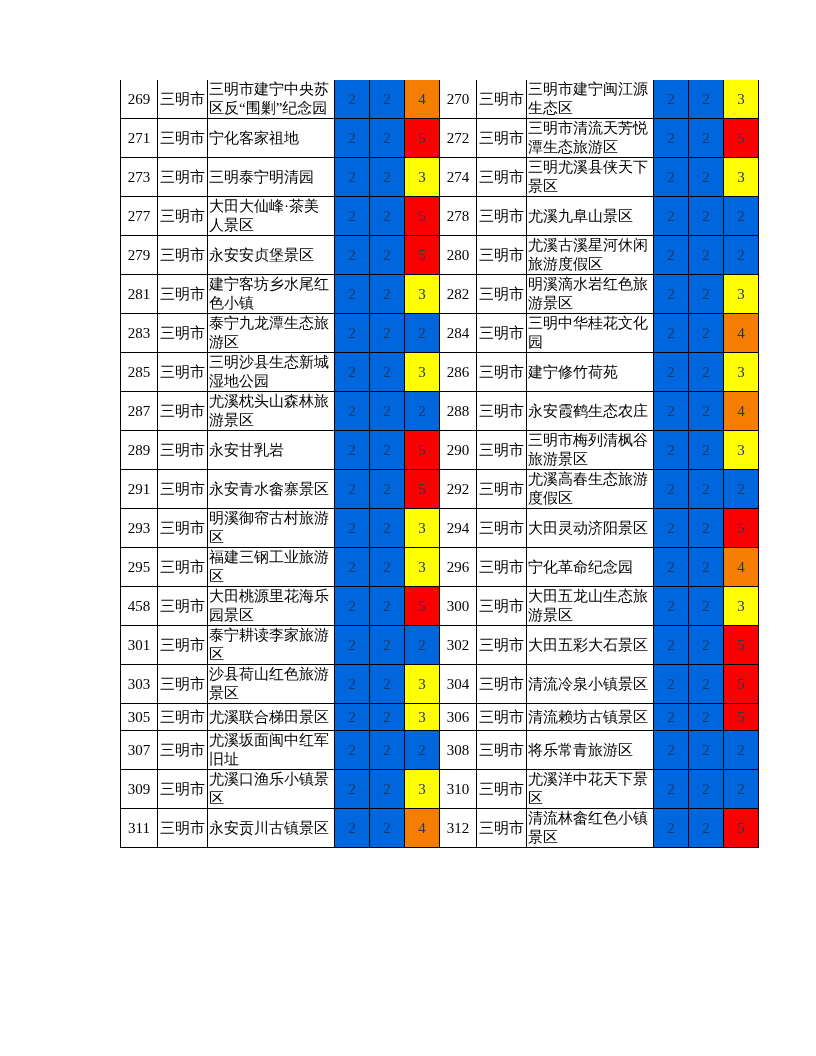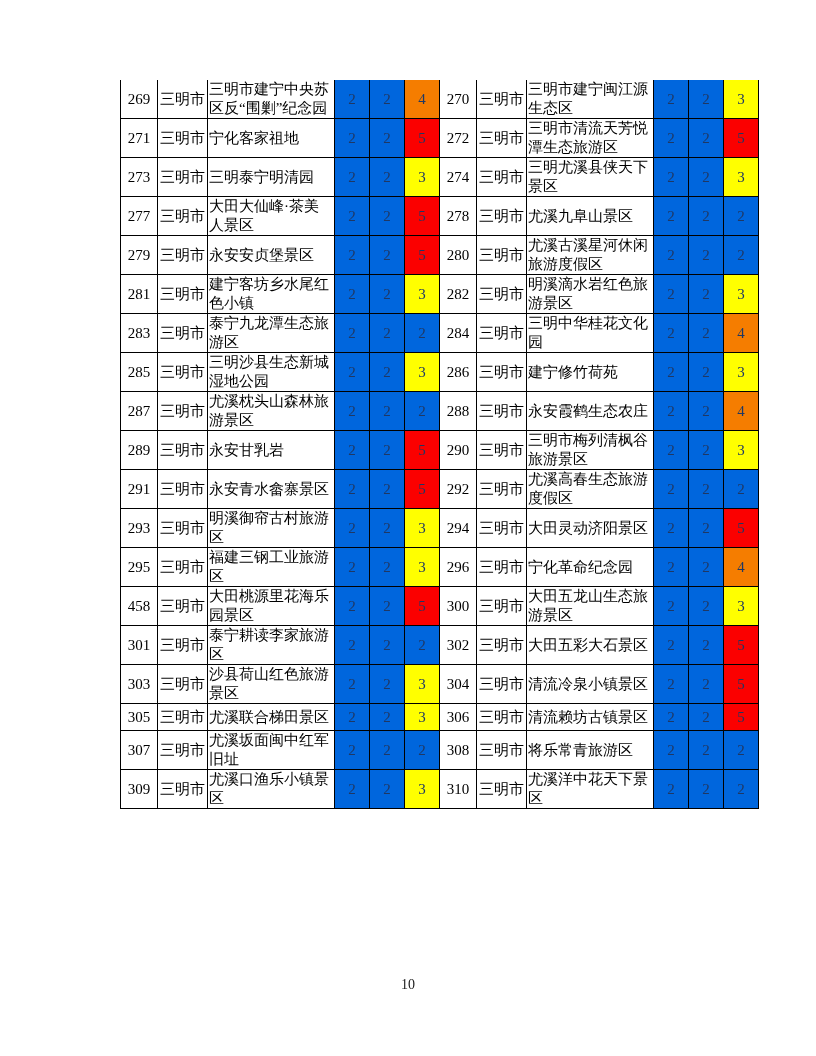--- a/index.html
+++ b/index.html
@@ -311,18 +311,31 @@
           <td class="score blue">2</td>
           <td class="score blue">2</td>
           <td class="score yellow">3</td>
           <td class="num">310</td>
           <td class="city">三明市</td>
           <td class="name">尤溪洋中花天下景区</td>
           <td class="score blue">2</td>
           <td class="score blue">2</td>
           <td class="score blue">2</td>
         </tr>
+        <tr>
+          <td class="num">311</td>
+          <td class="city">三明市</td>
+          <td class="name">永安贡川古镇景区</td>
+          <td class="score blue">2</td>
+          <td class="score blue">2</td>
+          <td class="score orange">4</td>
+          <td class="num">312</td>
+          <td class="city">三明市</td>
+          <td class="name">清流林畲红色小镇景区</td>
+          <td class="score blue">2</td>
+          <td class="score blue">2</td>
+          <td class="score red">5</td>
+        </tr>
       </tbody>
   </table>
 
-  <div class="pagenum">10</div>
 
 </div>
 
 </body></html>

